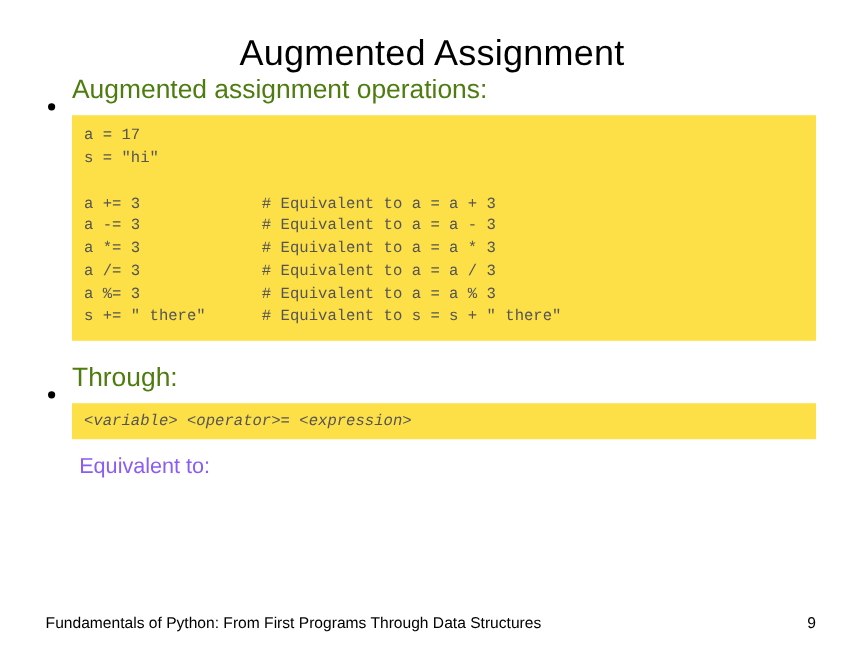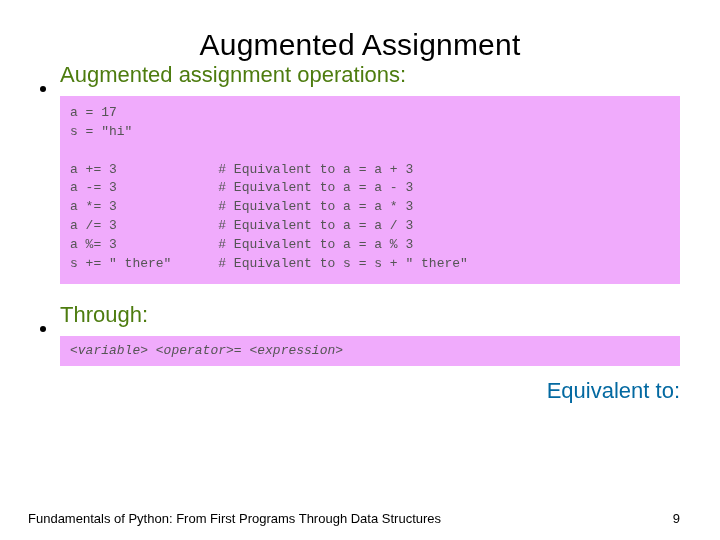--- a/index.html
+++ b/index.html
@@ -36,46 +36,45 @@
     margin-right: 14px;
     flex-shrink: 0;
     position: relative;
     top: 10px;
   }
   .bullet-text {
     font-size: 22px;
     color: #4d7c0f;
   }
   .code-block {
-    background: #f0abfc;
+    background: #fde047;
     margin: 6px 0 18px 20px;
     padding: 8px 10px 10px 10px;
     font-family: "Courier New", Courier, monospace;
     font-size: 13px;
     color: #555;
     line-height: 1.45;
     white-space: pre;
     overflow: hidden;
   }
   .code-block.fmt {
     font-style: italic;
     padding: 6px 10px;
     margin-bottom: 12px;
   }
   .equiv-label {
-    font-size: 22px;
-    color: #0369a1;
+    font-size: 18px;
+    color: #8b5cf6;
     margin-left: 26px;
     margin-bottom: 6px;
-    text-align: right;
   }
   .footer {
     position: absolute;
     bottom: 14px;
-    left: 28px;
+    left: 38px;
     right: 40px;
     display: flex;
     justify-content: space-between;
     align-items: baseline;
     font-size: 13px;
     color: #000;
   }
   .page-num {
     font-size: 13px;
   }

